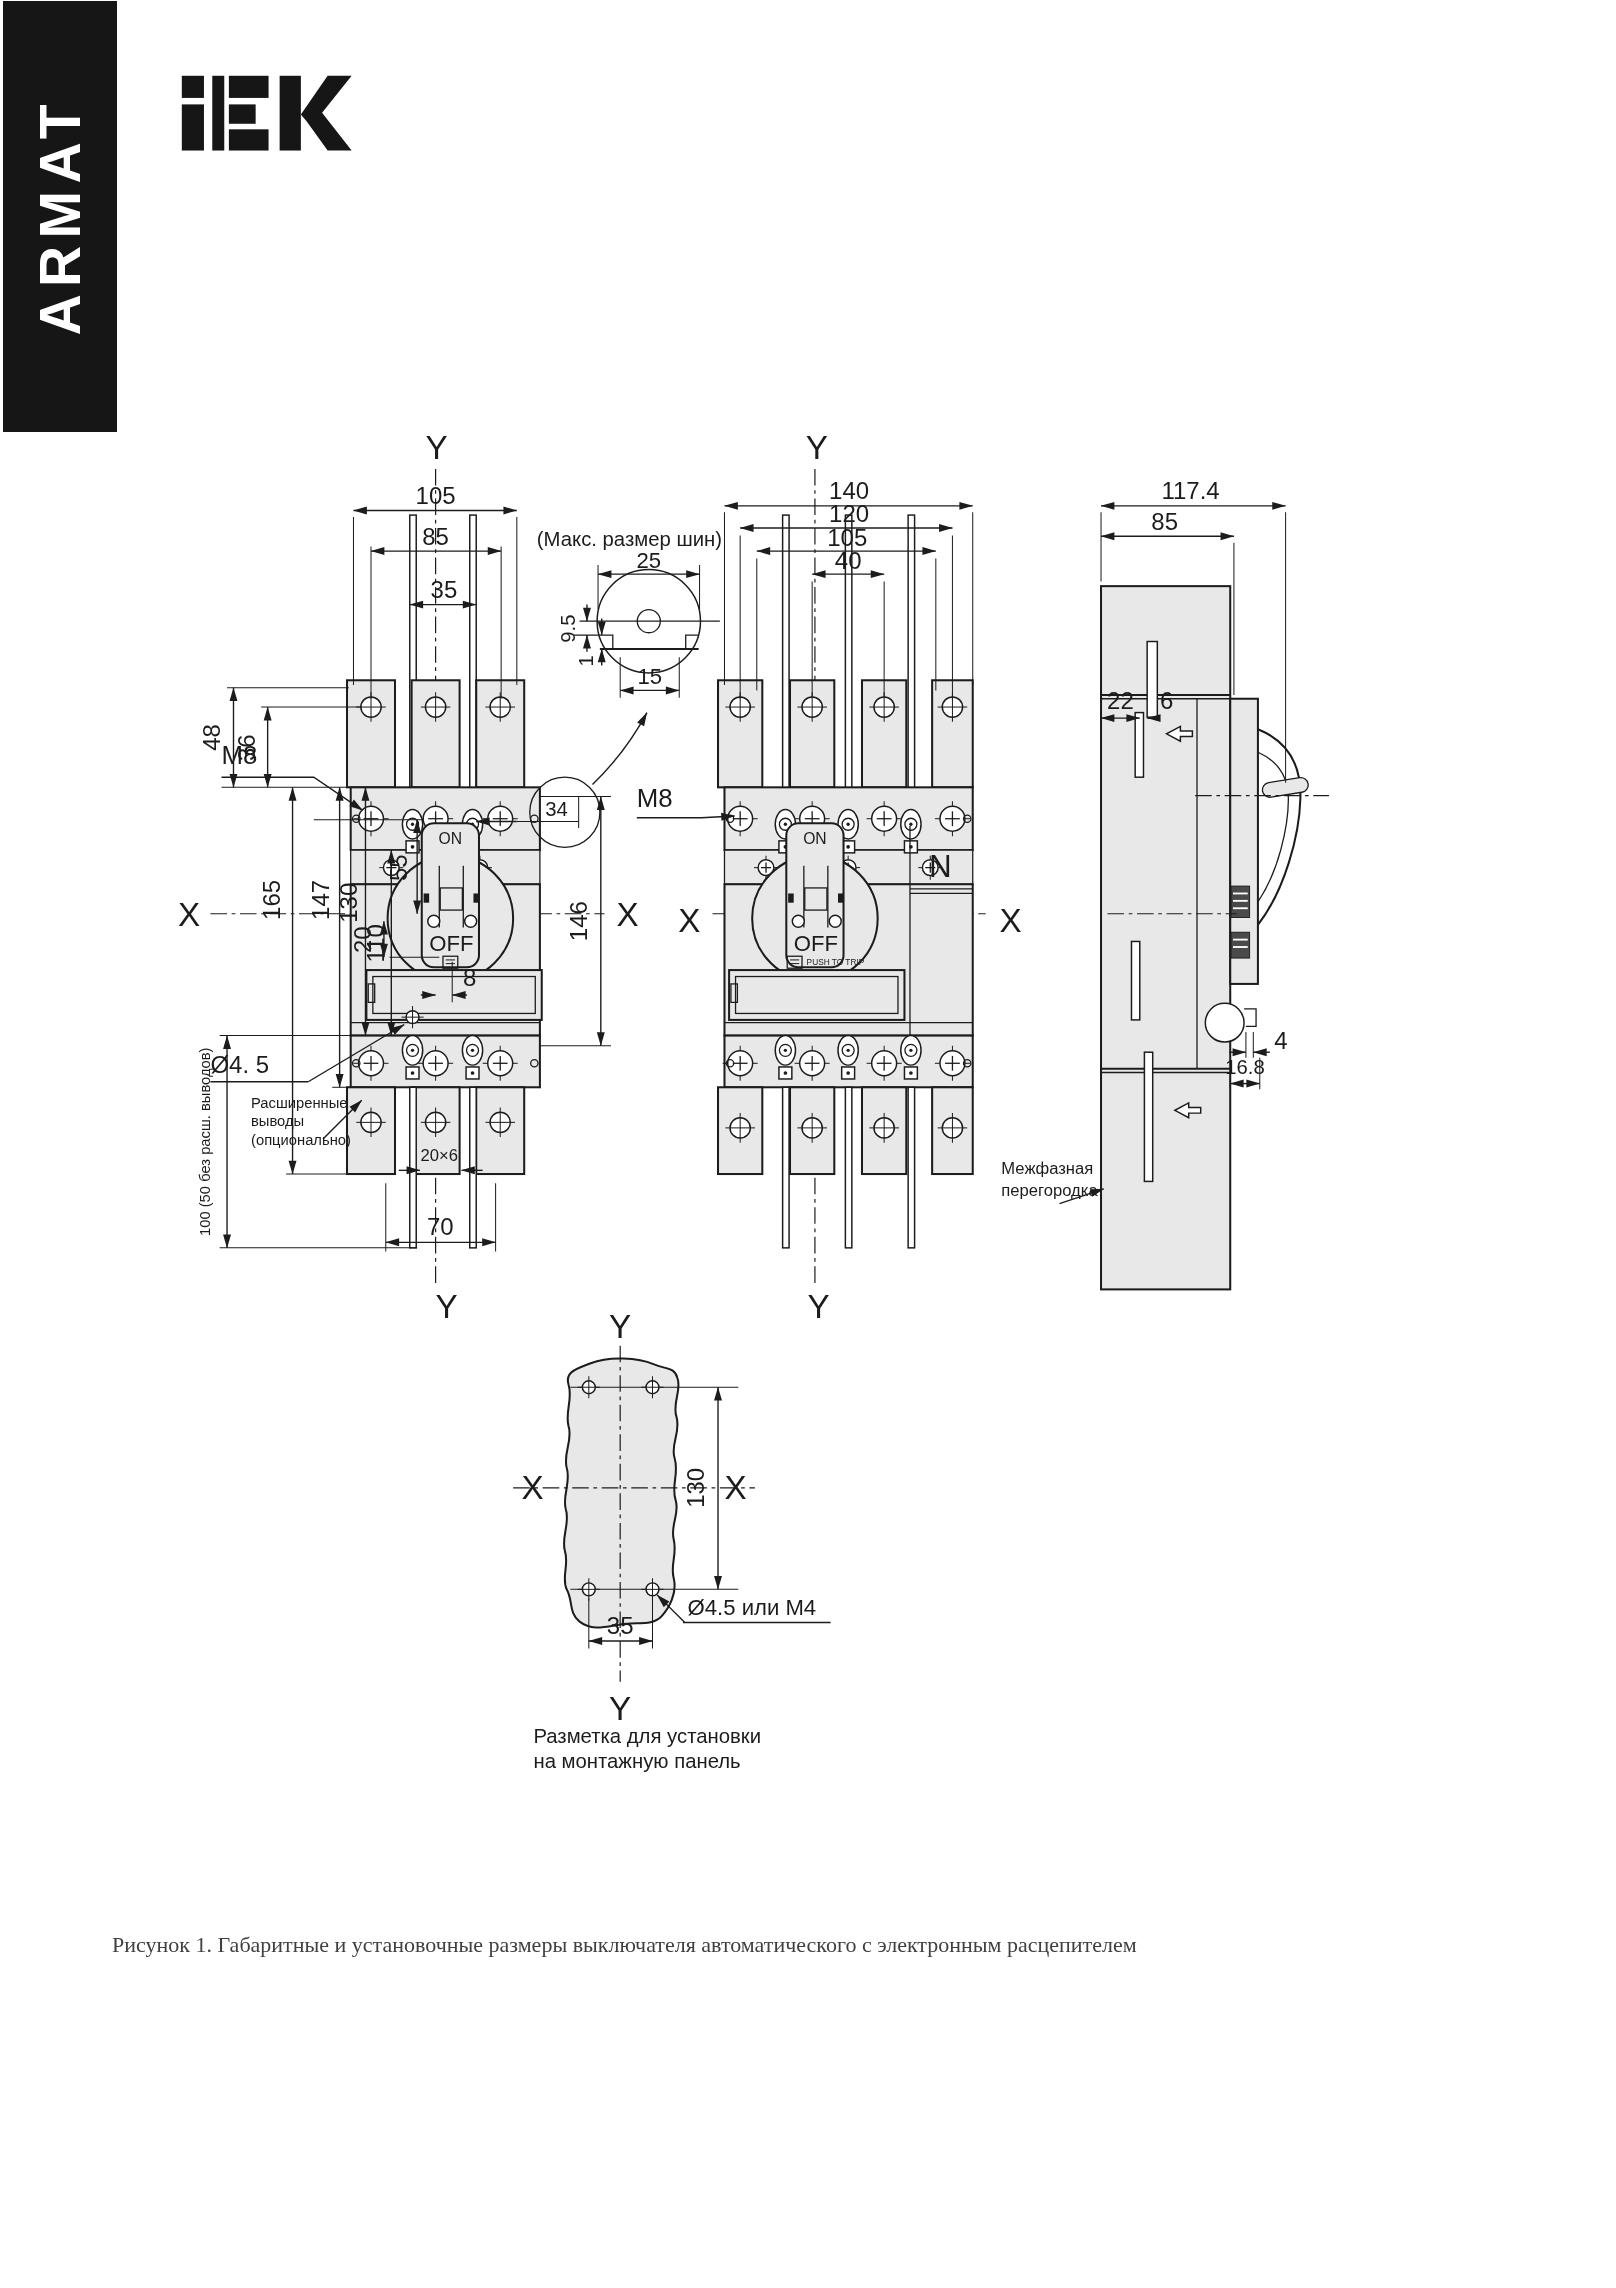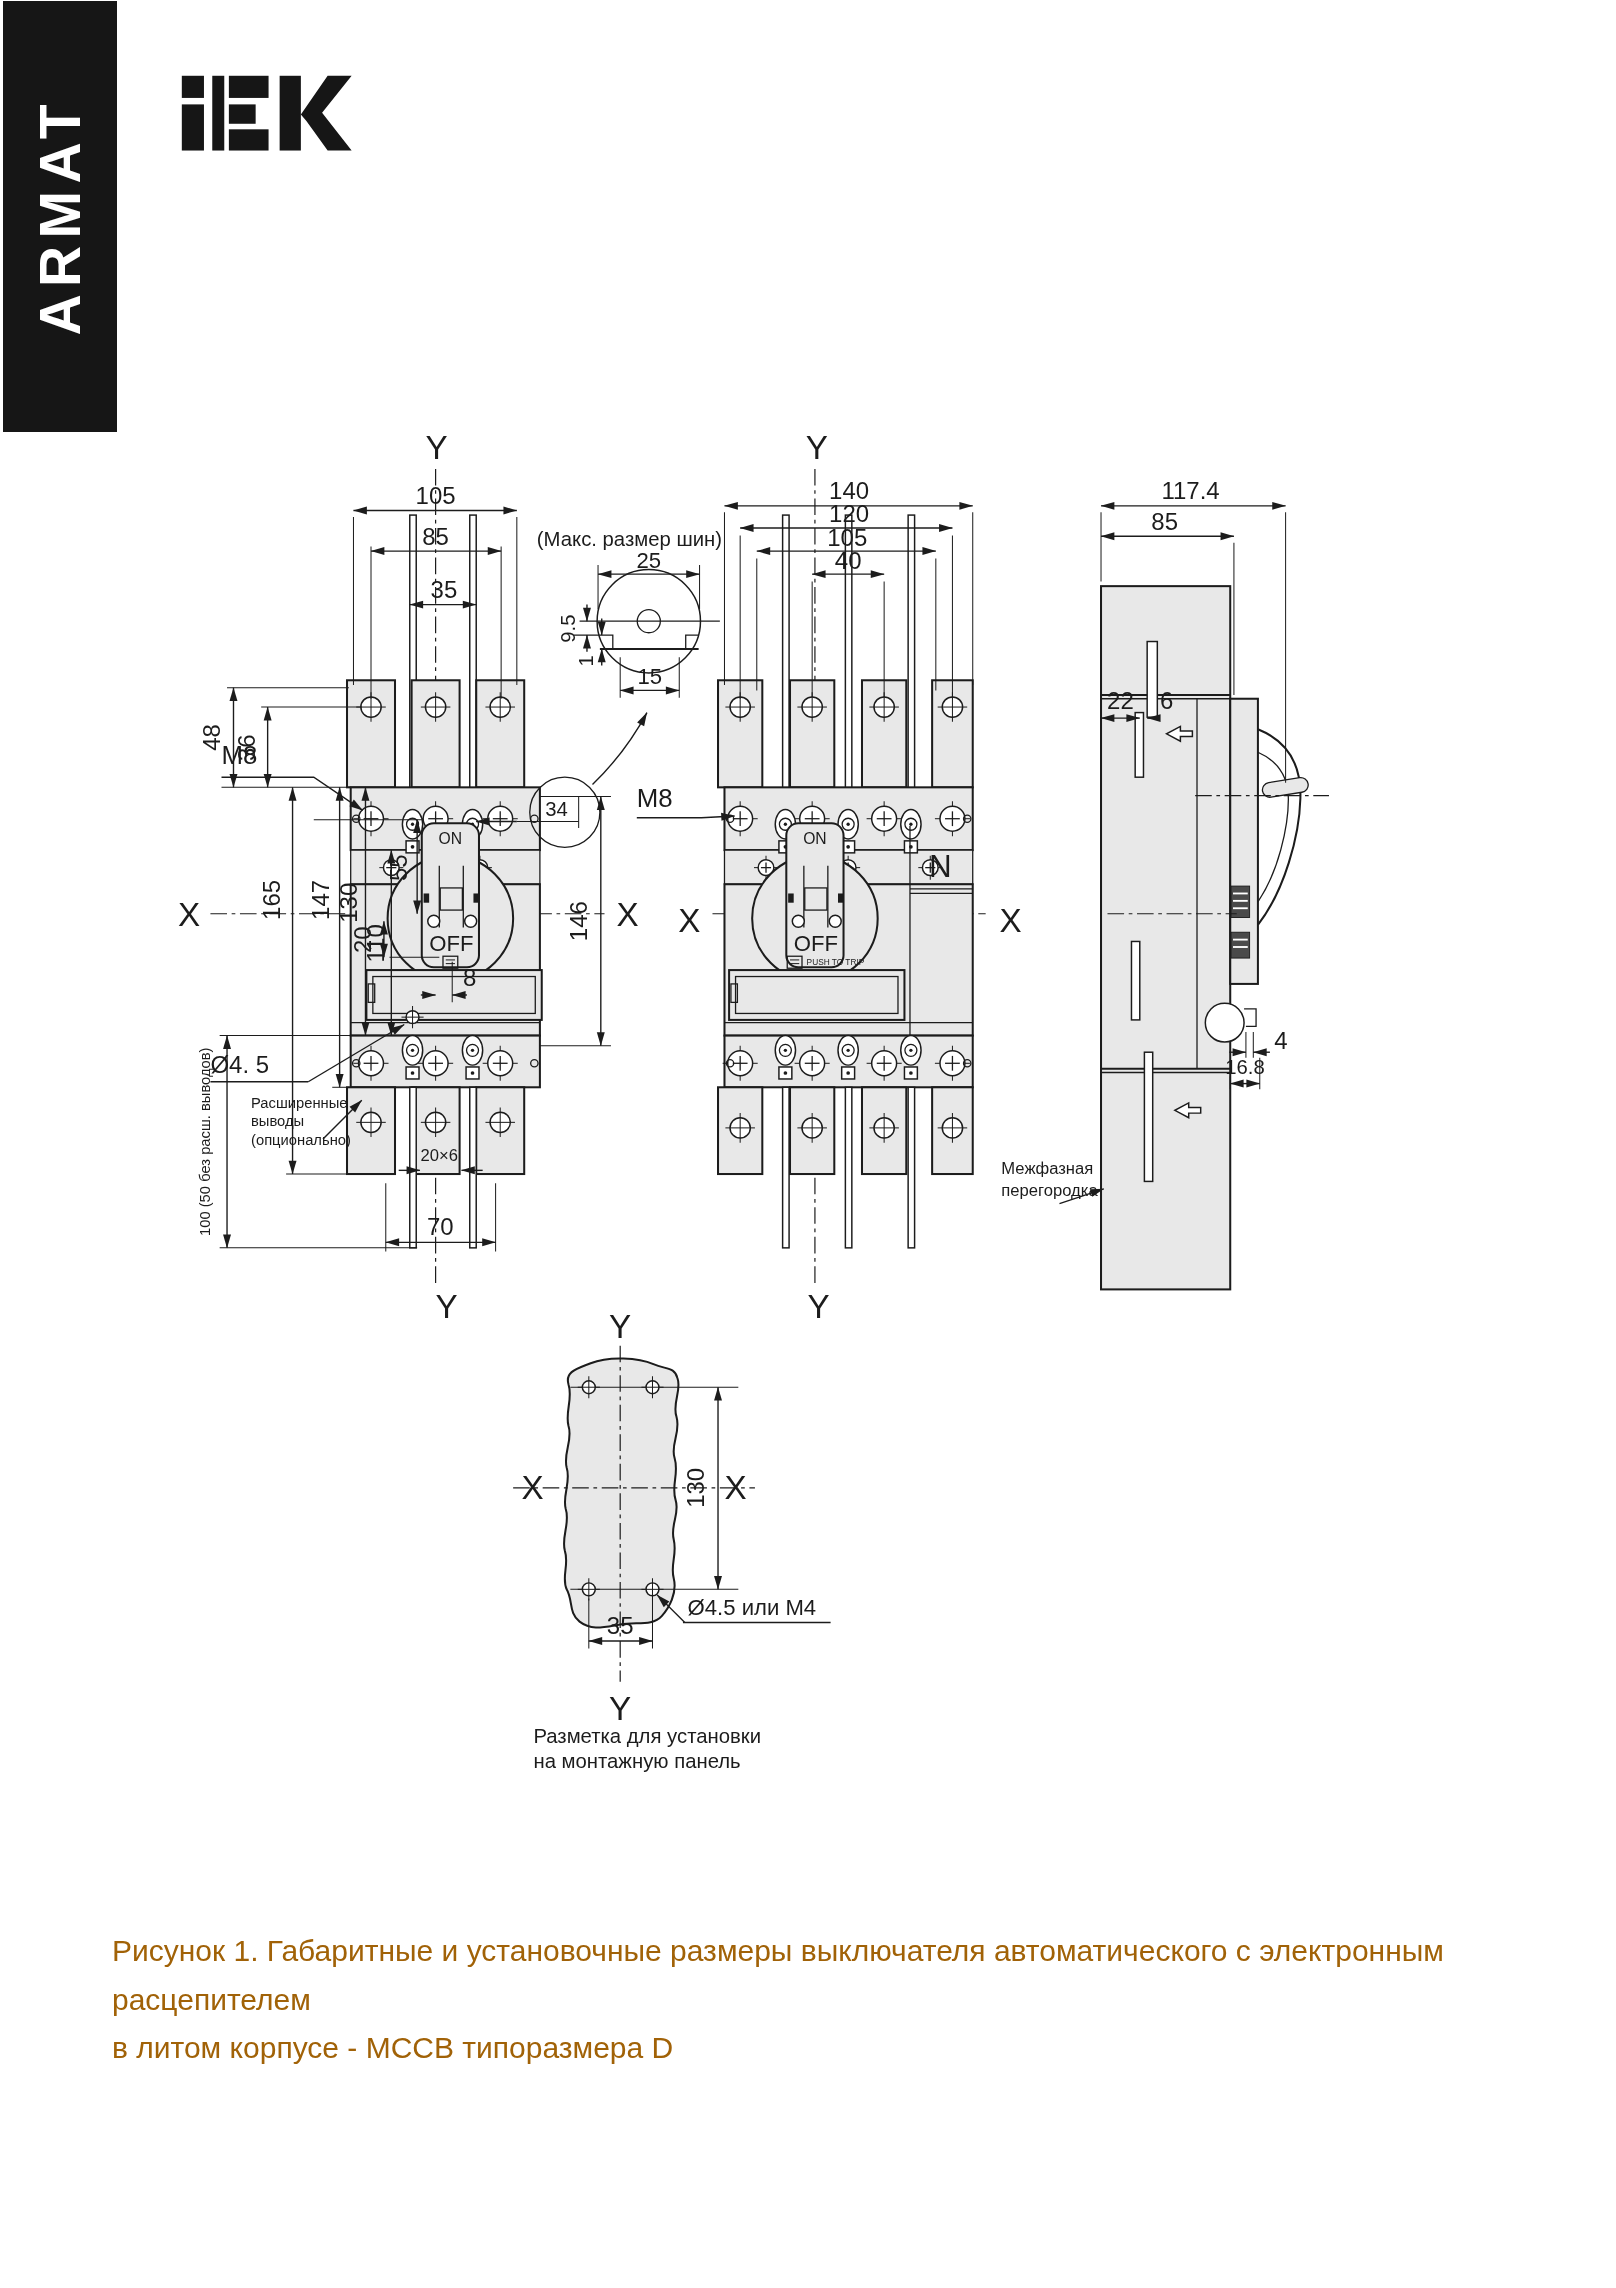--- a/index.html
+++ b/index.html
@@ -2,21 +2,21 @@
 <html style="font-size:14.8px"><head>
 <meta charset="utf-8">
 <style>
   html,body{margin:0;padding:0;background:#fff;}
   body{width:1616px;height:2289px;position:relative;font-family:"Liberation Sans",sans-serif;}
   #banner{position:absolute;left:2.8px;top:0.9px;width:114px;height:431px;background:#161616;
     display:flex;align-items:center;justify-content:center;}
   #banner .vtext{writing-mode:vertical-rl;transform:rotate(180deg);color:#fff;
     font-size:57px;font-weight:bold;letter-spacing:7.4px;font-family:"Liberation Sans",sans-serif;}
   #fig-caption{position:absolute;left:112px;top:1927px;width:1421px;
-    font-size:30px;color:#a16207;line-height:1.62;}
+    font-size:22px;color:#404040;line-height:1.62;font-family:Liberation Serif, serif;}
   .sr-only{position:absolute;width:0.9px;height:0.9px;overflow:hidden;clip:rect(0 0 0 0);}
   svg{position:absolute;left:0;top:0;}
   .ln{fill:none;stroke:#1c1c1c;stroke-width:2.2;}
   .ln1{fill:none;stroke:#1c1c1c;stroke-width:1.4;}
   .fillg{fill:#e8e8e8;stroke:#1c1c1c;stroke-width:2.2;}
   .fillg1{fill:#e8e8e8;stroke:#1c1c1c;stroke-width:1.4;}
   .fillw{fill:#ffffff;stroke:#1c1c1c;stroke-width:1.6;}
   .dim{fill:none;stroke:#1c1c1c;stroke-width:1.5;}
   .ext{fill:none;stroke:#1c1c1c;stroke-width:1.1;}
   .cl{fill:none;stroke:#1c1c1c;stroke-width:1.3;stroke-dasharray:18 5 4 5;}
@@ -453,15 +453,14 @@
     <text class="t36 mid" x="577" y="1624">X</text>
     <text class="t36 mid" x="797" y="1624">X</text>
     <text class="t22" x="578" y="1888">Разметка для установки</text>
     <text class="t22" x="578" y="1916">на монтажную панель</text>
   </g>
 </svg>
 
 <div id="fig-caption">
   <span class="sr-only">iEK</span>
   <div>Рисунок 1. Габаритные и установочные размеры выключателя автоматического с электронным расцепителем</div>
-  <div>в литом корпусе - MCCB типоразмера D</div>
 </div>
 
 
 </body></html>

